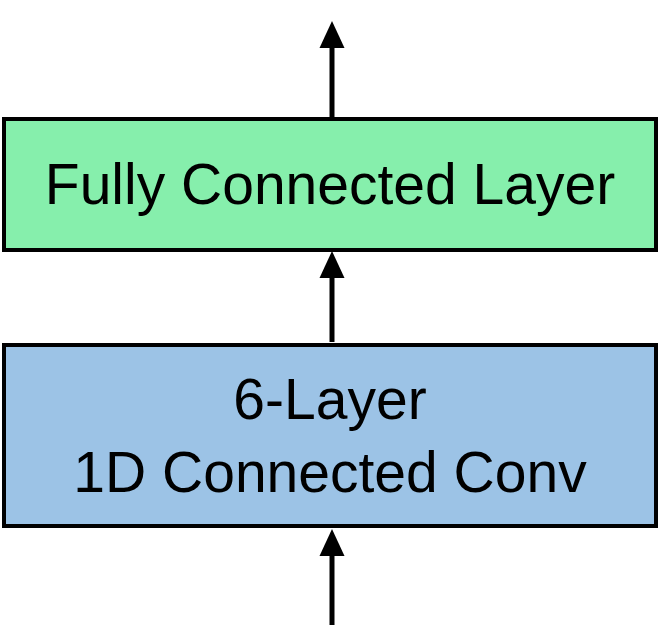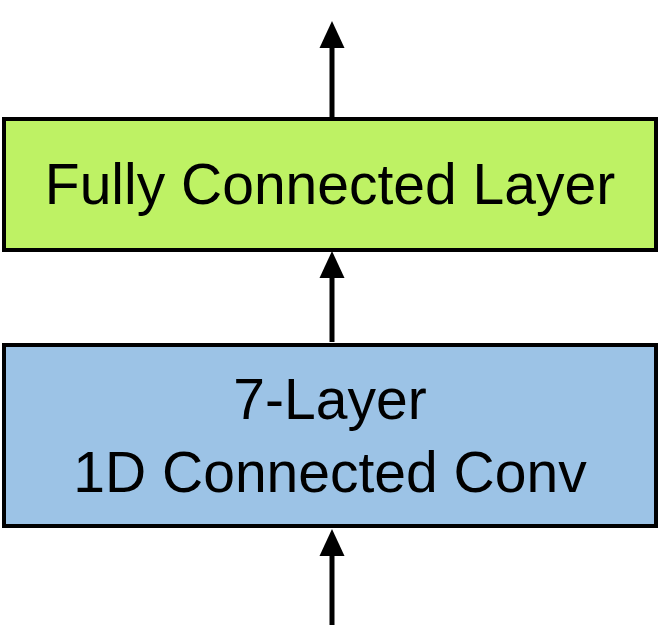--- a/index.html
+++ b/index.html
@@ -60,22 +60,22 @@
     <g>
       <line x1="332" y1="342" x2="332" y2="273" stroke="#000000" stroke-width="5"></line>
       <polygon points="332,251 319.5,278 344.5,278" fill="#000000"></polygon>
     </g>
     <g>
       <line x1="332" y1="625" x2="332" y2="552" stroke="#000000" stroke-width="5"></line>
       <polygon points="332,529 319.5,556 344.5,556" fill="#000000"></polygon>
     </g>
   </svg>
 
-  <div class="node-box node-fc" style="background-color: #bef264;">
+  <div class="node-box node-fc" style="background-color: #86efac;">
     <span>Fully Connected Layer</span>
   </div>
 
   <div class="node-box node-conv" style="background-color: rgb(156, 195, 230);">
-    <span>7-Layer</span>
+    <span>6-Layer</span>
     <span>1D Connected Conv</span>
   </div>
 
 </div>
 
 </body></html>

